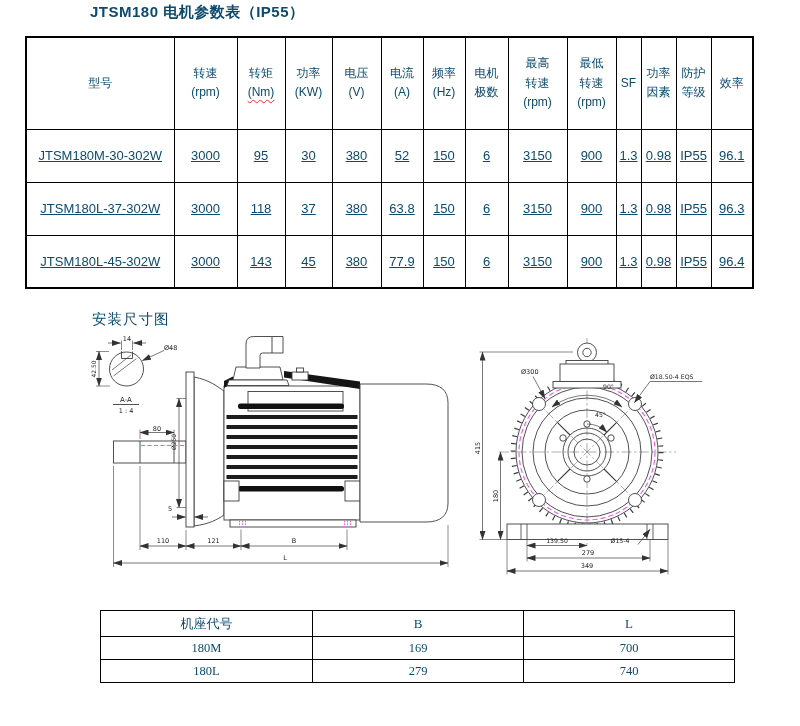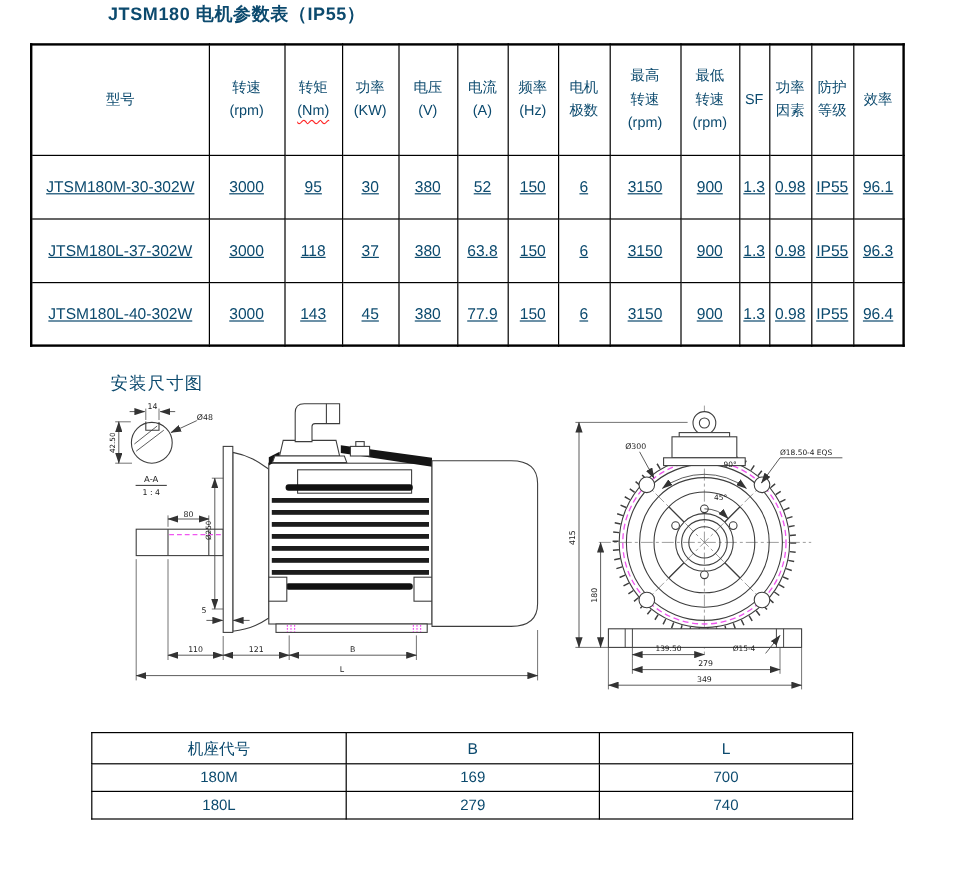--- a/index.html
+++ b/index.html
@@ -15,21 +15,21 @@
   .spec th,.spec td{border:1px solid #000;padding:0;text-align:center;vertical-align:middle;
                     font-weight:normal;overflow:hidden;}
   .spec .hrow{height:92px;}
   .spec .drow{height:53px;}
   .spec th{font-size:12px;}
   .spec td{font-size:13px;text-decoration:underline;}
   .hl{line-height:1.6;}
   .sp-err{text-decoration:underline wavy #ff2a2a 1px;text-underline-offset:3px;margin-top:16px;}
 
   
-  .frame{position:absolute;left:76px;top:610px;width:634px;border:1.5px solid #000;}
+  .frame{position:absolute;left:100px;top:610px;width:634px;border:1.5px solid #000;font-family:Liberation Serif, serif;}
   .frame th,.frame td{border:1px solid #000;padding:0;text-align:center;vertical-align:middle;font-weight:normal;}
   .frame th{height:25px;font-size:13px;}
   .frame td{height:22px;font-size:12.5px;}
 
   .drawing{position:absolute;left:80px;top:330px;}
   svg text{font-family:"DejaVu Sans","Liberation Sans",sans-serif;fill:#222;}
 </style>
 </head>
 <body>
 
@@ -138,21 +138,21 @@
       <td>150</td>
       <td>6</td>
       <td>3150</td>
       <td>900</td>
       <td>1.3</td>
       <td>0.98</td>
       <td>IP55</td>
       <td>96.3</td>
     </tr>
     <tr class="drow">
-      <td>JTSM180L-40-302W</td>
+      <td>JTSM180L-45-302W</td>
       <td>3000</td>
       <td>143</td>
       <td>45</td>
       <td>380</td>
       <td>77.9</td>
       <td>150</td>
       <td>6</td>
       <td>3150</td>
       <td>900</td>
       <td>1.3</td>

